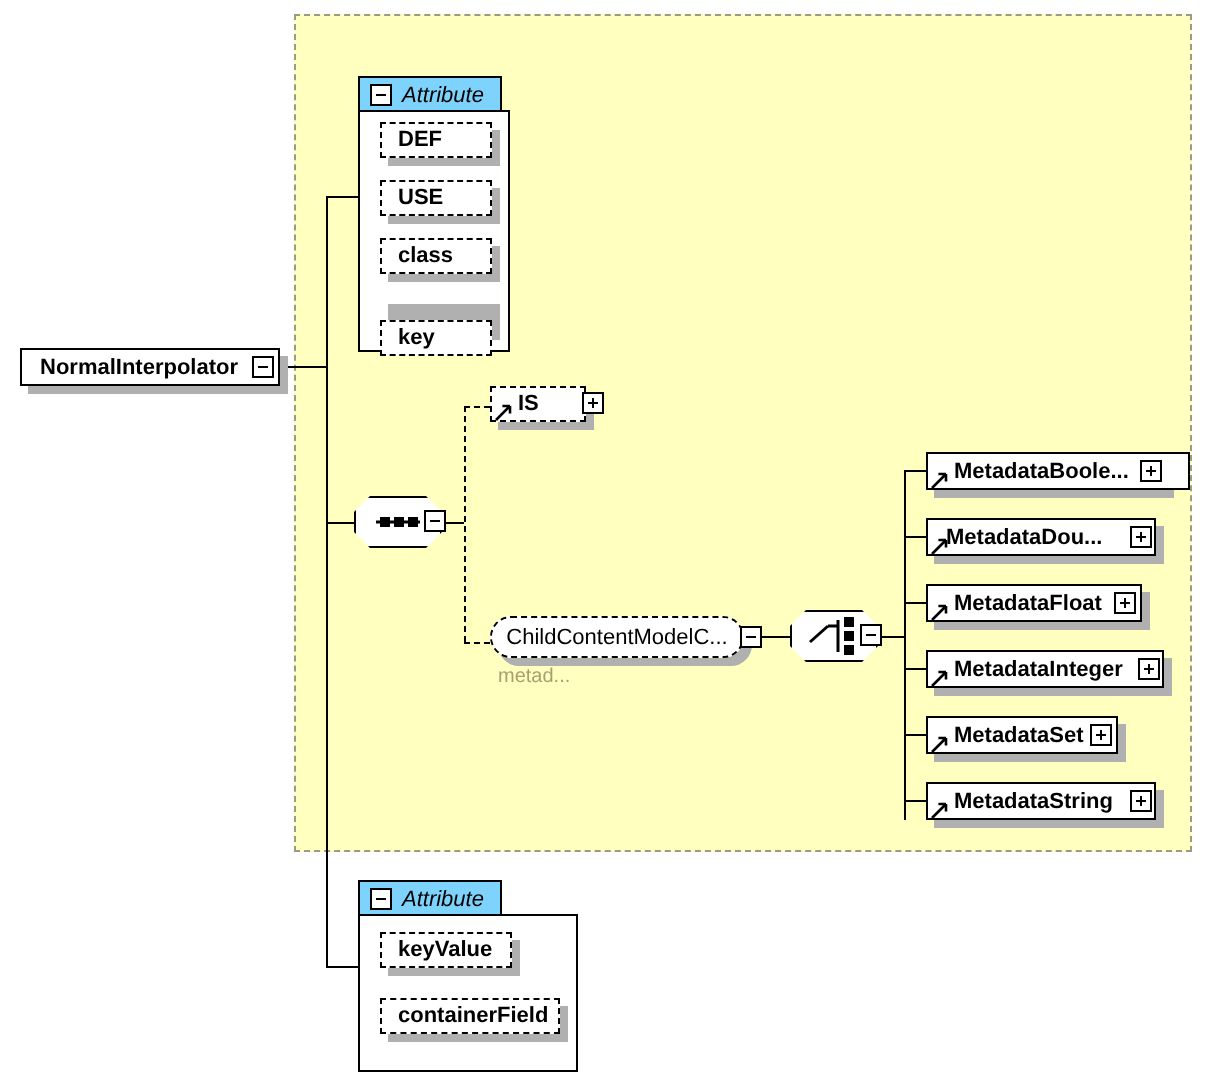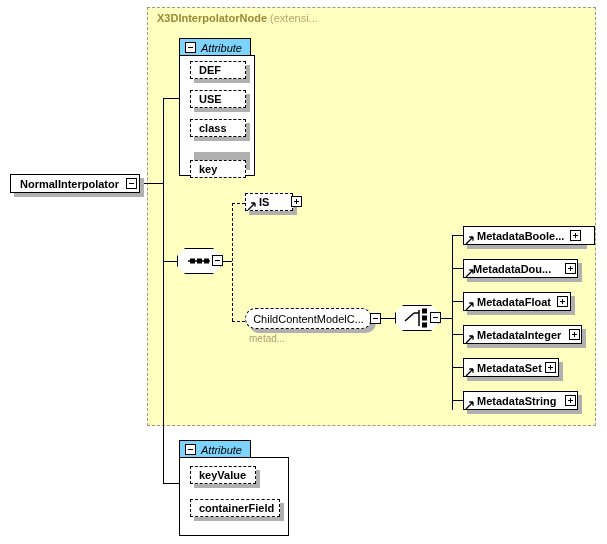--- a/index.html
+++ b/index.html
@@ -191,24 +191,20 @@
     color: #a8a070;
     white-space: nowrap;
   }
 </style>
 </head>
 <body>
 
 <div id="canvas">
 
   <div class="ext-region"></div>
-  <div class="ext-title">
-    <span>X3DInterpolatorNode</span>
-    <span class="suffix">(extensi...</span>
-  </div>
 
   <div class="ln h" style="left:137px; top:183px; width:26px;"></div>
 
   <div class="ln v" style="left:163px; top:98px; height:86px;"></div>
   <div class="ln v" style="left:163px; top:183px; height:300px;"></div>
 
   <div class="ln h" style="left:163px; top:98px; width:16px;"></div>
 
   <div class="ln h" style="left:163px; top:261px; width:14px;"></div>
 

